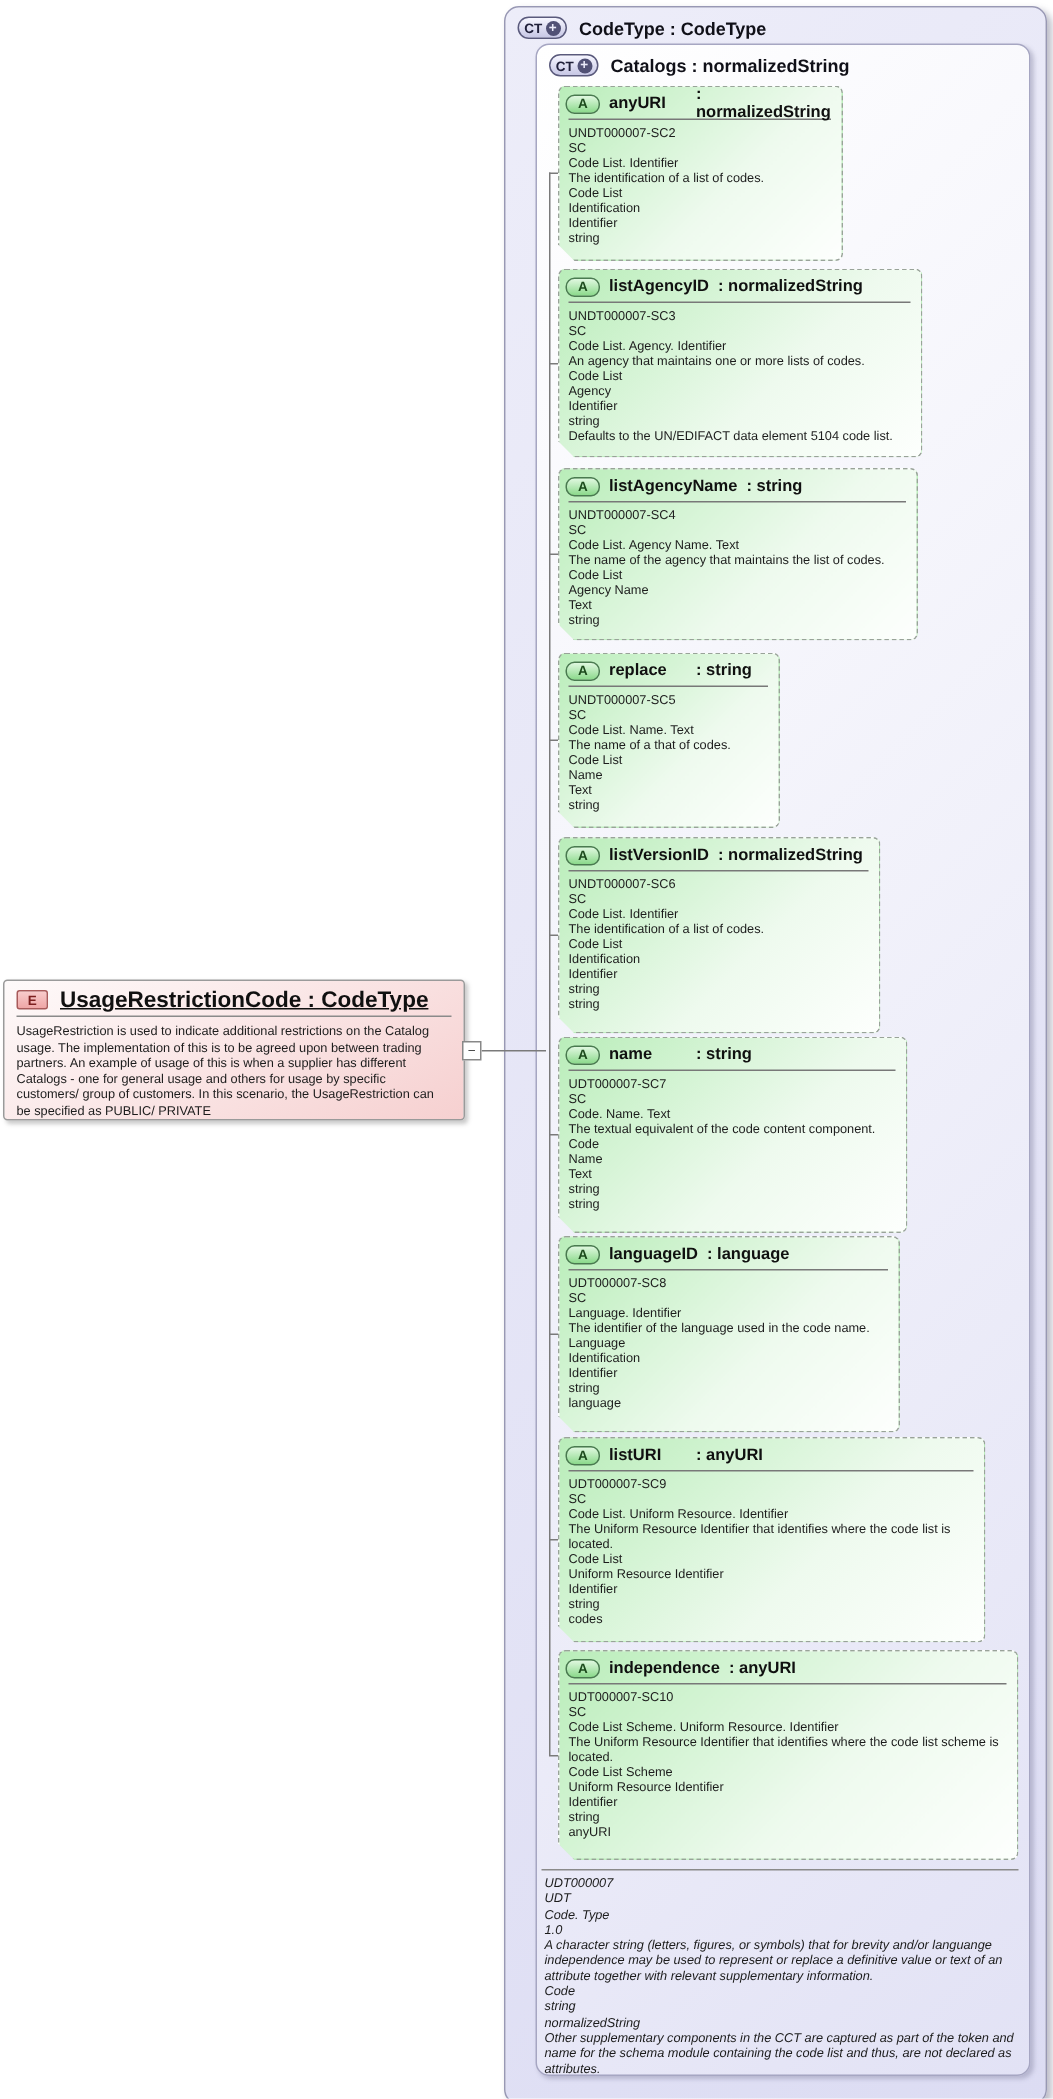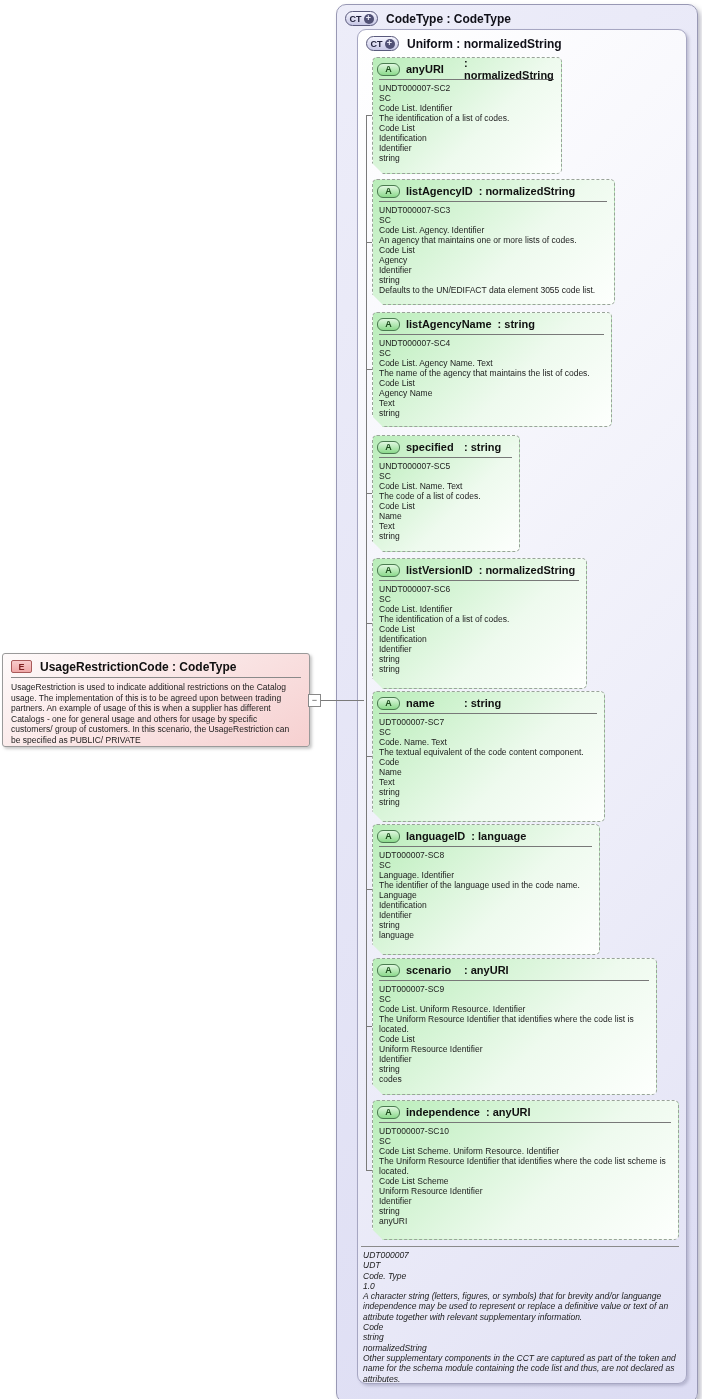--- a/index.html
+++ b/index.html
@@ -73,21 +73,21 @@
   }
   
   .elem-box{
     position:absolute;left:2px;top:653px;width:308px;height:94px;
     background:linear-gradient(150deg,#fefafa,#f6d0d0);
     border:1px solid #9a9a9a;border-radius:3px;
     box-shadow:2px 2px 3px rgba(120,120,120,.4);
     box-sizing:border-box;padding:4px 8px;
   }
   .elem-head{display:flex;align-items:center;gap:8px;height:17px;}
-  .elem-title{font-size:12px;font-weight:bold;color:#101010;}
+  .elem-title{font-size:15px;font-weight:bold;color:#101010;text-decoration:underline;}
   .elem-sep{border-top:1px solid #8a8a8a;margin:2px 0 4px 0;}
   .elem-ann{font-size:8.5px;line-height:10.6px;color:#1c1c1c;}
   
   .spine{position:absolute;left:8px;top:85px;width:1px;height:1055px;background:#7a7a7a;}
   .stub{position:absolute;left:8px;width:7px;height:1px;background:#7a7a7a;}
   .conn-line{position:absolute;left:321px;top:700px;width:43px;height:1px;background:#7a7a7a;z-index:10;}
   .minus-box{
     position:absolute;left:308px;top:694px;width:13px;height:13px;
     background:#ffffff;border:1px solid #888888;box-sizing:border-box;
     display:flex;align-items:center;justify-content:center;
@@ -117,21 +117,21 @@
     </span>
     <span class="hdr-title">CodeType : CodeType</span>
   </div>
 
   <div class="box-inner">
     <div class="box-inner-header">
       <span class="ct-icon">
         <span>CT</span>
           <span class="ct-plus">+</span>
       </span>
-      <span class="hdr-title">Uniform : normalizedString</span>
+      <span class="hdr-title">Catalogs : normalizedString</span>
     </div>
 
     <div class="spine"></div>
     <div class="stub" style="top:85px"></div>
     <div class="stub" style="top:212px"></div>
     <div class="stub" style="top:339px"></div>
     <div class="stub" style="top:463px"></div>
     <div class="stub" style="top:593px"></div>
     <div class="stub" style="top:726px"></div>
     <div class="stub" style="top:859px"></div>
@@ -163,21 +163,21 @@
       </div>
       <div class="attr-sep"></div>
       <div class="attr-ann">UNDT000007-SC3
 SC
 Code List. Agency. Identifier
 An agency that maintains one or more lists of codes.
 Code List
 Agency
 Identifier
 string
-Defaults to the UN/EDIFACT data element 3055 code list.</div>
+Defaults to the UN/EDIFACT data element 5104 code list.</div>
     </div>
 
     <div class="attr" style="left:14px;top:282px;width:240px;height:115px">
       <div class="attr-head">
         <span class="a-icon">A</span>
         <span class="attr-name">listAgencyName</span>
         <span class="attr-type">string</span>
       </div>
       <div class="attr-sep"></div>
       <div class="attr-ann">UNDT000007-SC4
@@ -186,28 +186,28 @@
 The name of the agency that maintains the list of codes.
 Code List
 Agency Name
 Text
 string</div>
     </div>
 
     <div class="attr" style="left:14px;top:405px;width:148px;height:117px">
       <div class="attr-head">
         <span class="a-icon">A</span>
-        <span class="attr-name">specified</span>
+        <span class="attr-name">replace</span>
         <span class="attr-type">string</span>
       </div>
       <div class="attr-sep"></div>
       <div class="attr-ann">UNDT000007-SC5
 SC
 Code List. Name. Text
-The code of a list of codes.
+The name of a that of codes.
 Code List
 Name
 Text
 string</div>
     </div>
 
     <div class="attr" style="left:14px;top:528px;width:215px;height:131px">
       <div class="attr-head">
         <span class="a-icon">A</span>
         <span class="attr-name">listVersionID</span>
@@ -257,21 +257,21 @@
 Language
 Identification
 Identifier
 string
 language</div>
     </div>
 
     <div class="attr" style="left:14px;top:928px;width:285px;height:137px">
       <div class="attr-head">
         <span class="a-icon">A</span>
-        <span class="attr-name">scenario</span>
+        <span class="attr-name">listURI</span>
         <span class="attr-type">anyURI</span>
       </div>
       <div class="attr-sep"></div>
       <div class="attr-ann">UDT000007-SC9
 SC
 Code List. Uniform Resource. Identifier
 The Uniform Resource Identifier that identifies where the code list is located.
 Code List
 Uniform Resource Identifier
 Identifier

